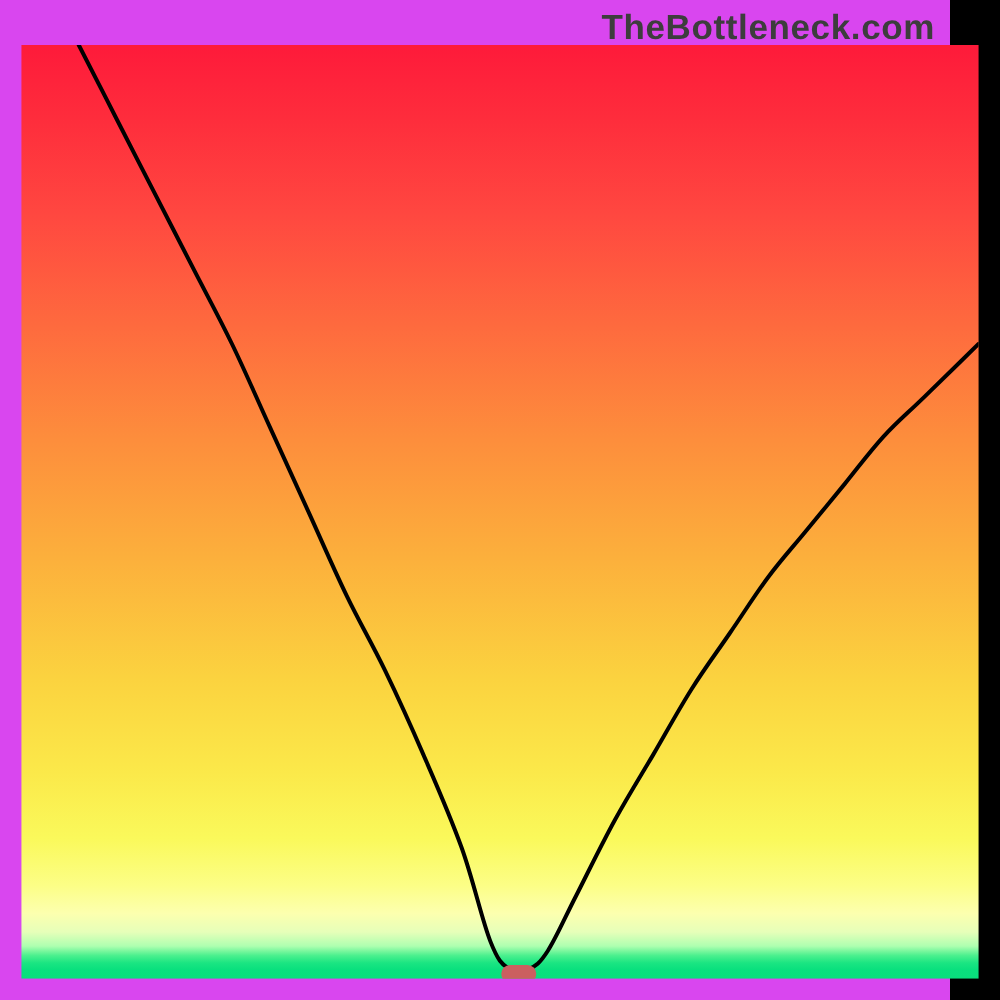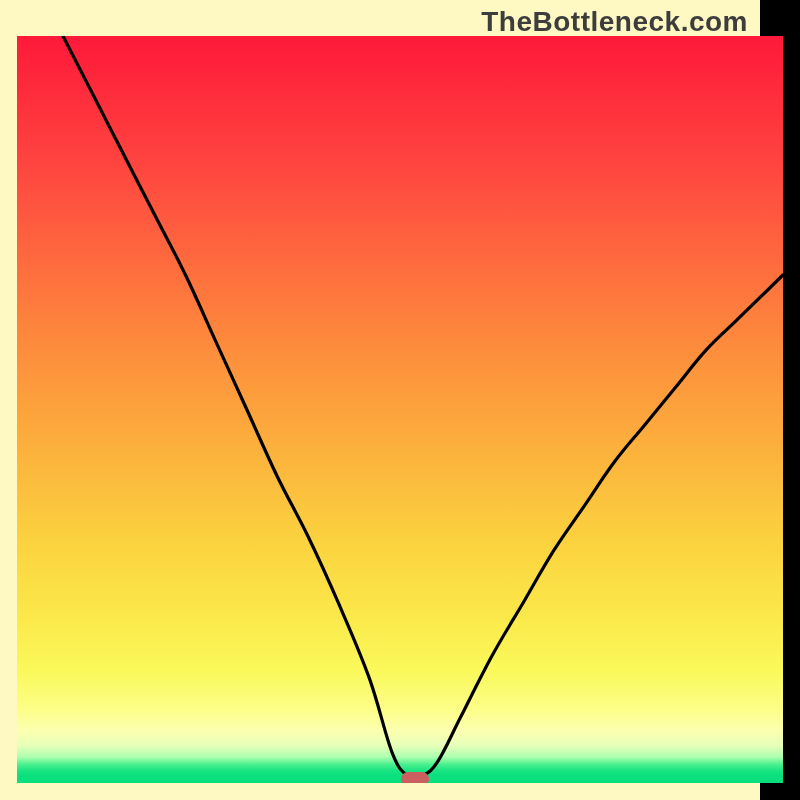--- a/index.html
+++ b/index.html
@@ -7,21 +7,21 @@
     padding: 0;
     width: 800px;
     height: 800px;
     background: #000;
     font-family: Arial, Helvetica, sans-serif;
   }
   .container {
     position: relative;
     width: 760px;
     height: 800px;
-    background: #fef9c3;
+    background: #d946ef;
   }
   .watermark {
     position: absolute;
     top: 6px;
     right: 12px;
     color: #3d3d3d;
     font-size: 28px;
     font-weight: bold;
     letter-spacing: 0.5px;
     z-index: 30;

